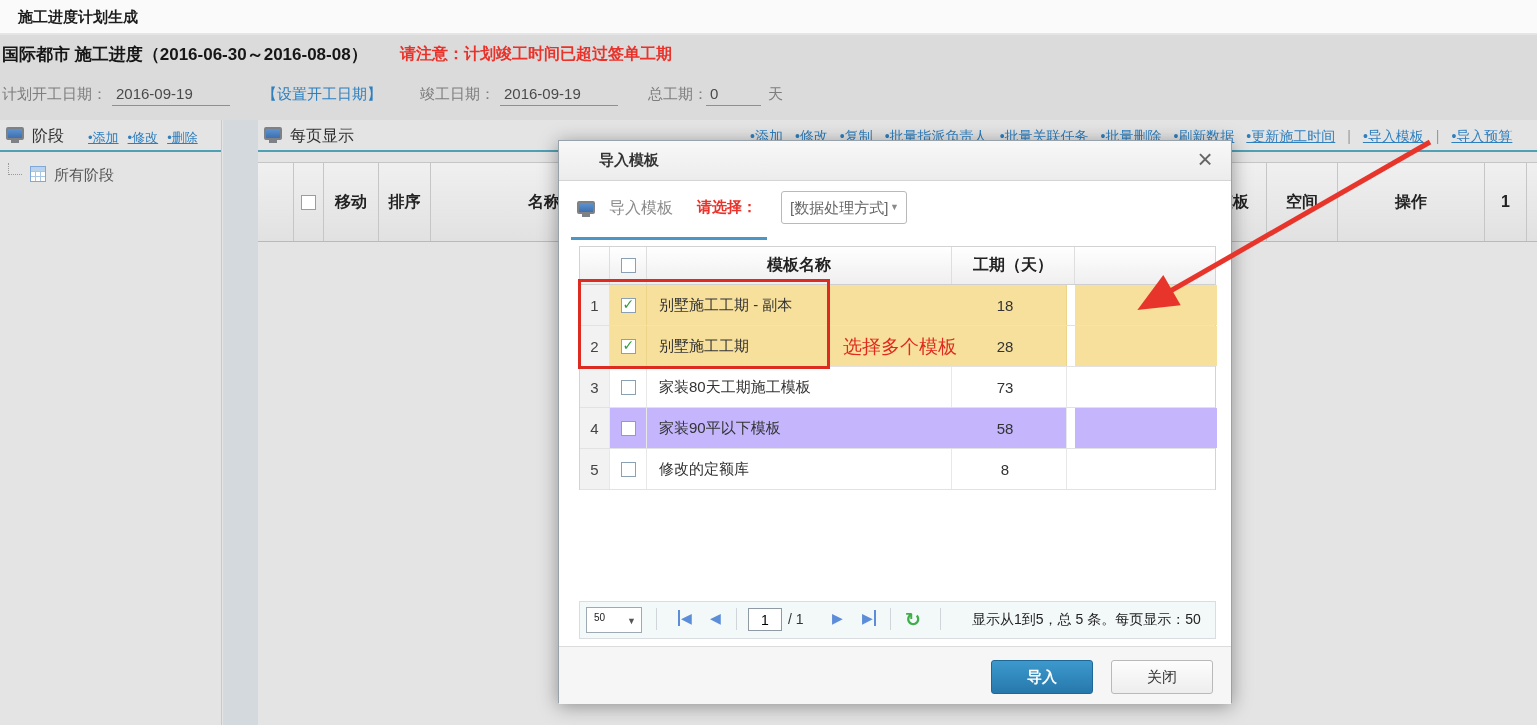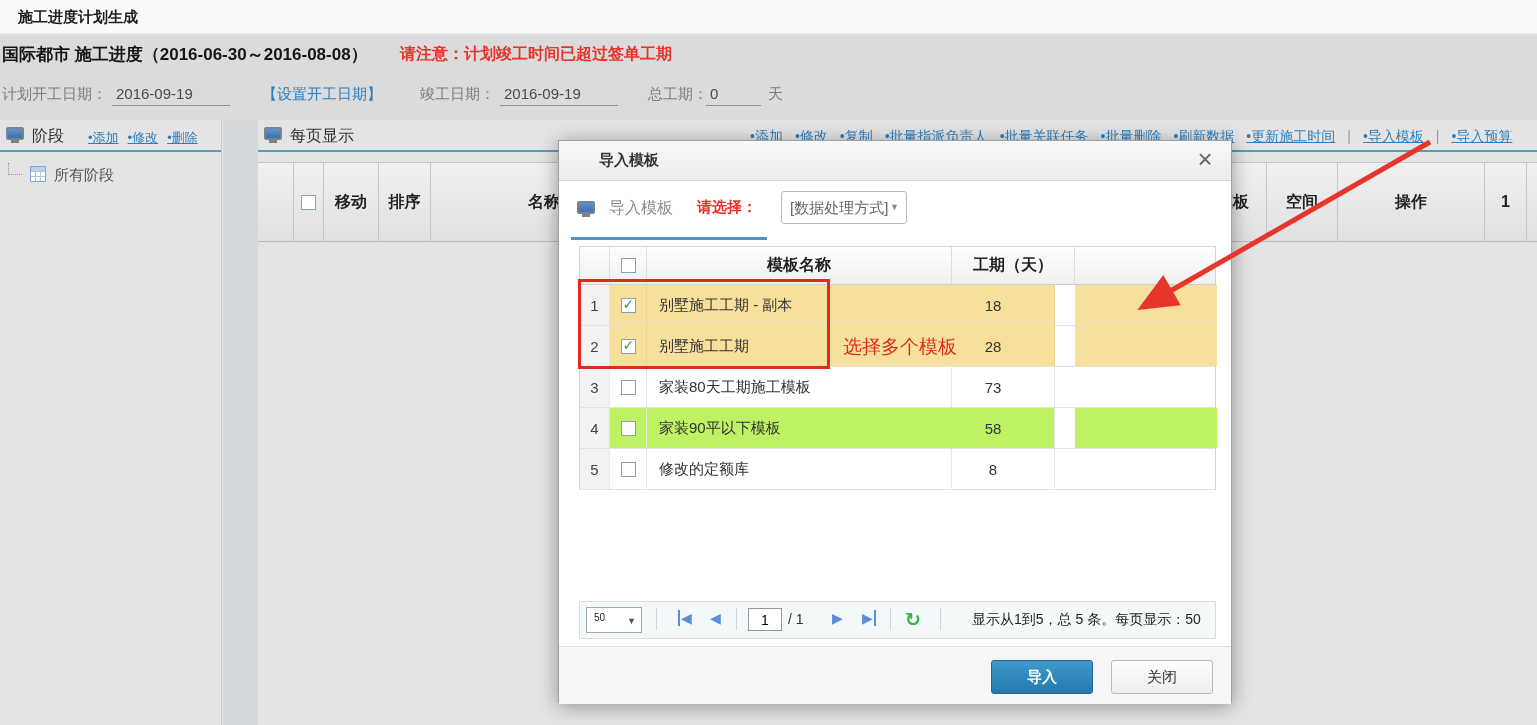--- a/index.html
+++ b/index.html
@@ -83,25 +83,25 @@
   .mtable { position:absolute; left:20px; top:105px; width:637px; background:#fff;
             border:1px solid #d3d3d3; border-bottom:none; font-size:15px; }
   .mthead { position:relative; height:38px; background:linear-gradient(#ffffff,#efefef); border-bottom:1px solid #cfcfcf; }
   .mthead .hc { position:absolute; top:0; height:100%; display:flex; align-items:center; justify-content:center;
                 font-weight:bold; color:#222; font-size:16px; border-right:1px solid #dedede; }
   .trow { position:relative; height:41px; border-bottom:1px solid #e2e2e2; background:#fff; cursor:pointer; }
   .trow .c { position:absolute; top:0; height:100%; display:flex; align-items:center; border-right:1px solid #e8e8e8; }
   .trow .num  { left:0; width:30px; justify-content:center; background:#f2f2f2; color:#444; }
   .trow .cbc  { left:30px; width:37px; justify-content:center; }
   .trow .name { left:67px; width:305px; padding-left:12px; color:#333; }
-  .trow .days { left:352px; width:123px; justify-content:center; color:#333; }
+  .trow .days { left:364px; width:123px; justify-content:center; color:#333; }
   .trow .extra{ left:495px; width:142px; border-right:none; }
   .trow.hl .c { background:#f7e09c; border-right-color:#eed488; }
   .trow.hl .num { background:#f2f2f2; border-right-color:#e2e2e2; }
-  .trow.alt .c { background:#bef264; }
+  .trow.alt .c { background:#c4b5fd; }
   .trow.alt .num { background:#f2f2f2; }
 
   
   .pager { position:absolute; left:20px; top:460px; width:637px; height:38px; background:#f3f8f9;
            border:1px solid #d9dde0; font-size:14px; color:#333; }
   .pgsize { position:absolute; left:6px; top:5px; width:56px; height:26px; border:1px solid #9daab4; background:#fff; cursor:pointer; }
   .pgsize .v { position:absolute; left:7px; top:4px; font-size:10px; color:#222; }
   .pgsize .a { position:absolute; right:5px; top:8px; font-size:9px; color:#555; }
   .pgsep { position:absolute; top:6px; width:1px; height:22px; background:#d0d5d9; }
   .pgbtn { position:absolute; top:8px; font-size:14px; color:#5b8dd9; cursor:pointer; line-height:16px; }

